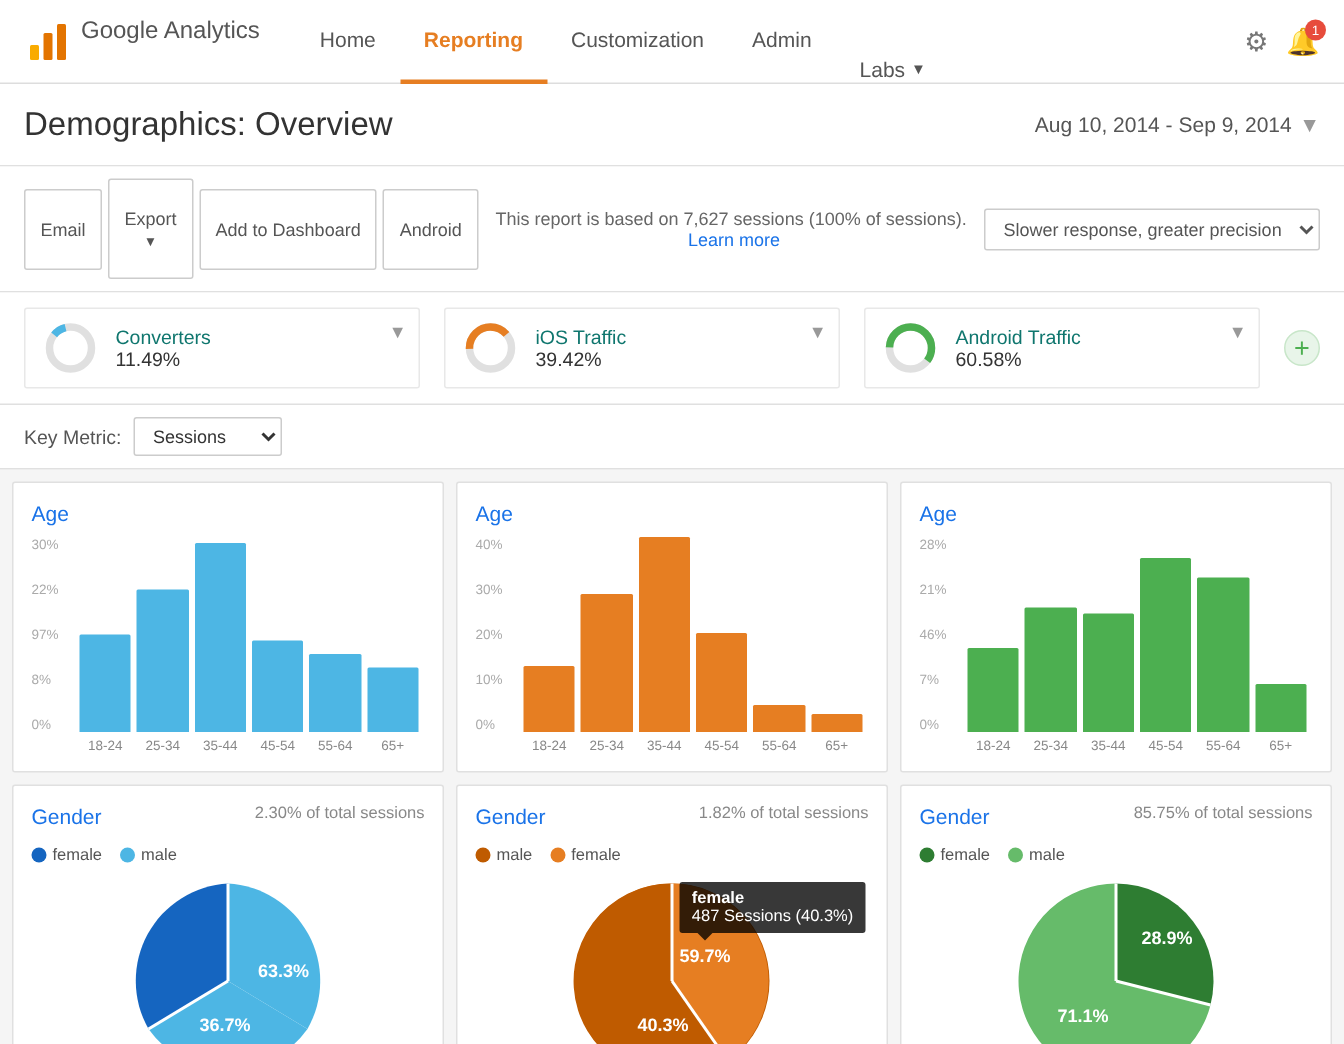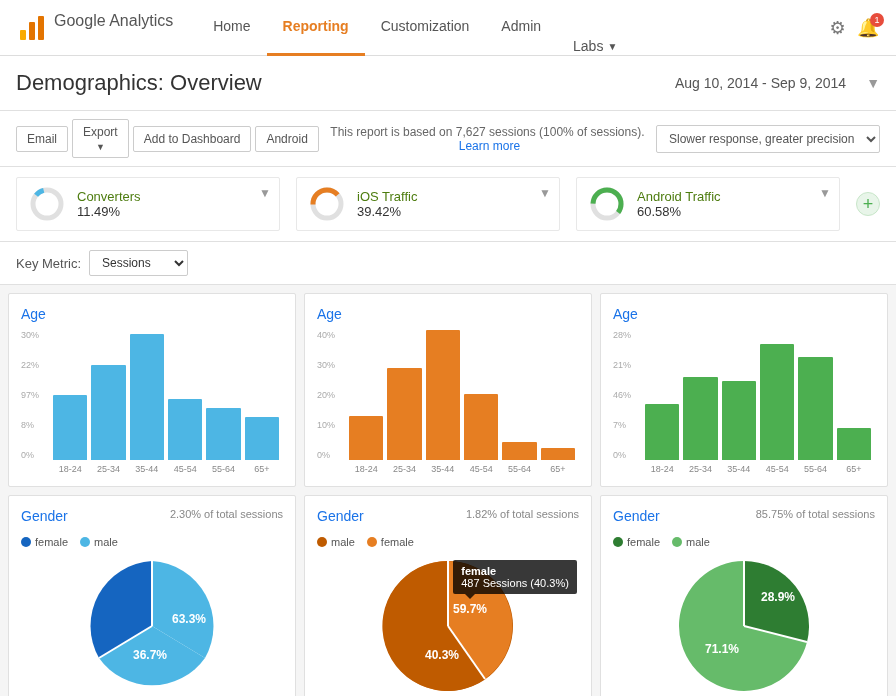--- a/index.html
+++ b/index.html
@@ -13,36 +13,36 @@
     #nav { display: flex; align-items: center; gap: 0; flex: 1; }
     .nav-item { padding: 0 16px; height: 56px; display: flex; align-items: center; color: #555; font-size: 14px; cursor: pointer; text-decoration: none; border-bottom: 3px solid transparent; }
     .nav-item.active { color: #e67e22; border-bottom: 3px solid #e67e22; font-weight: bold; }
     #header-icons { display: flex; align-items: center; gap: 12px; }
     .notif-badge { position: relative; display: inline-block; }
     .notif-dot { position: absolute; top: -4px; right: -4px; width: 14px; height: 14px; background: #e74c3c; border-radius: 50%; font-size: 9px; color: white; display: flex; align-items: center; justify-content: center; }
 
     
     #title-bar { background: #fff; border-bottom: 1px solid #e0e0e0; padding: 14px 16px; display: flex; align-items: center; justify-content: space-between; }
     #page-title { font-size: 22px; font-weight: normal; color: #333; }
-    #date-range { display: flex; align-items: center; gap: 20px; font-size: 14px; color: #555; cursor: pointer; }
+    #date-range { display: flex; align-items: center; gap: 5px; font-size: 14px; color: #555; cursor: pointer; }
     #date-range-arrow { color: #999; }
 
     
     #toolbar { background: #fff; border-bottom: 1px solid #e0e0e0; padding: 8px 16px; display: flex; align-items: center; gap: 4px; }
-    .toolbar-btn { padding: 5px 10px; font-size: 12px; color: #555; background: #fff; border: 1px solid #ccc; border-radius: 2px; cursor: pointer; }
+    .toolbar-btn { padding: 19px 10px; font-size: 12px; color: #555; background: #fff; border: 1px solid #ccc; border-radius: 2px; cursor: pointer; }
     #session-info { flex: 1; text-align: center; font-size: 12px; color: #666; }
     #session-info a { color: #1a73e8; text-decoration: none; }
     #precision-select { padding: 5px 8px; font-size: 12px; border: 1px solid #ccc; border-radius: 2px; background: #fff; color: #555; }
 
     
     #segments { background: #fff; padding: 10px 16px; display: flex; align-items: center; gap: 16px; border-bottom: 1px solid #e0e0e0; }
     .segment-card { flex: 1; display: flex; align-items: center; gap: 12px; padding: 8px 12px; background: #fff; border: 1px solid #e8e8e8; border-radius: 2px; position: relative; }
     .segment-donut { width: 36px; height: 36px; position: relative; }
     .segment-info { flex: 1; }
-    .segment-name { font-size: 13px; color: #4d7c0f; }
+    .segment-name { font-size: 13px; color: #0f766e; }
     .segment-pct { font-size: 13px; color: #333; }
     .segment-chevron { position: absolute; top: 8px; right: 8px; color: #999; font-size: 12px; }
     #add-segment { width: 24px; height: 24px; background: #e8f5e9; color: #4caf50; border: 1px solid #c8e6c9; border-radius: 50%; display: flex; align-items: center; justify-content: center; font-size: 18px; cursor: pointer; }
 
     
     #key-metric { background: #fff; padding: 8px 16px; border-bottom: 1px solid #e0e0e0; display: flex; align-items: center; gap: 8px; }
     #key-metric-label { font-size: 13px; color: #555; }
     #key-metric-select { padding: 4px 20px 4px 8px; font-size: 12px; border: 1px solid #ccc; border-radius: 2px; background: #fff; color: #333; }
 
     

